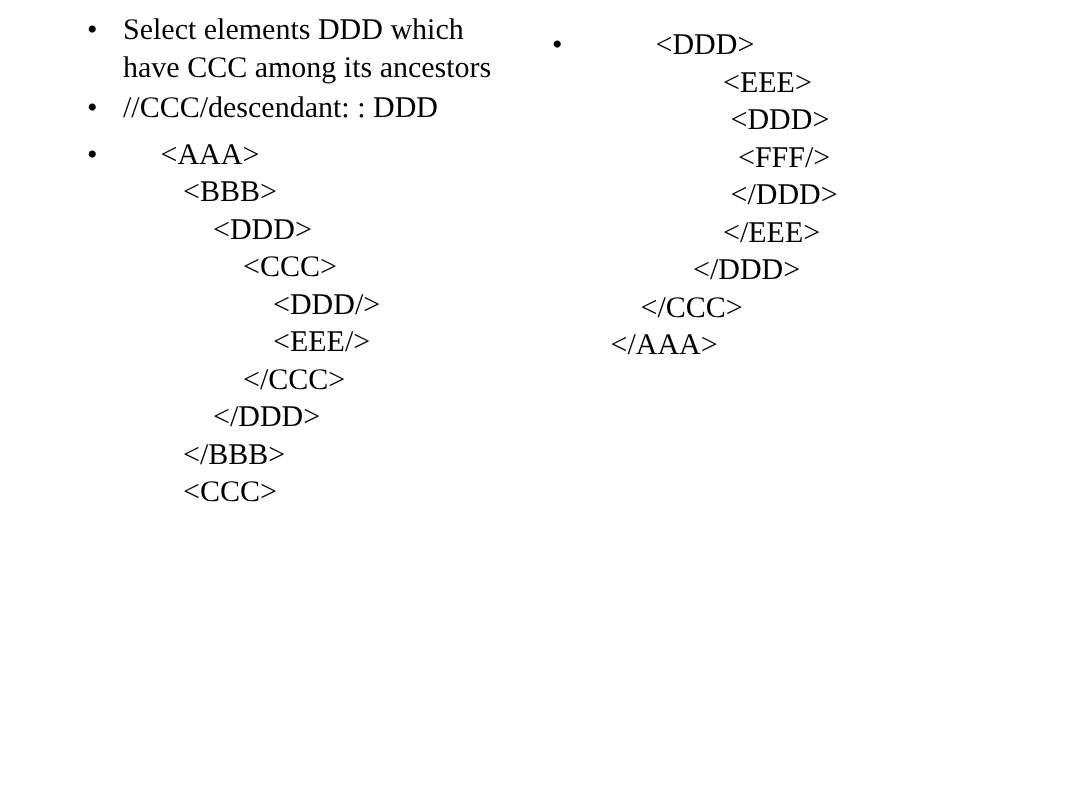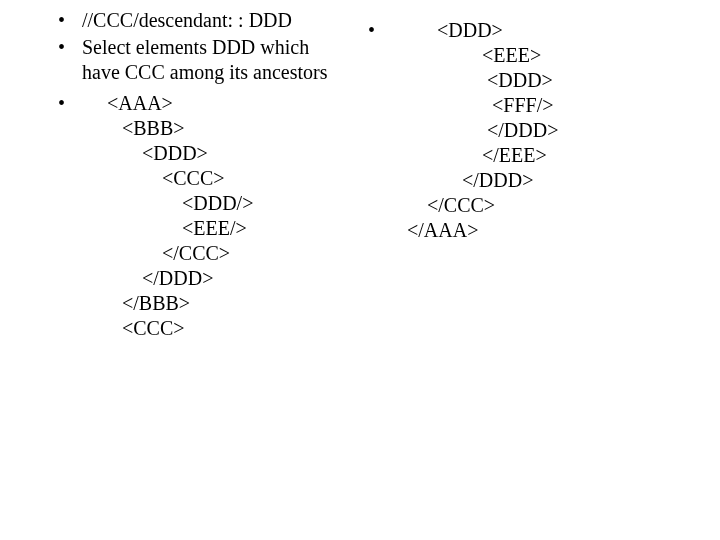--- a/index.html
+++ b/index.html
@@ -57,24 +57,24 @@
   .right-line { white-space: pre; }
 </style>
 </head>
 <body>
 
 <div class="slide">
 
   <div class="col-left">
     <ul>
       <li class="bullet">
-        <span>//CCC/descendant: : DDD</span>
+        <span>Select elements DDD which have CCC among its ancestors</span>
       </li>
       <li class="bullet">
-        <span>Select elements DDD which have CCC among its ancestors</span>
+        <span>//CCC/descendant: : DDD</span>
       </li>
       <li class="bullet">
         <div class="code-block">     &lt;AAA&gt;
         &lt;BBB&gt;
             &lt;DDD&gt;
                 &lt;CCC&gt;
                     &lt;DDD/&gt;
                     &lt;EEE/&gt;
                 &lt;/CCC&gt;
             &lt;/DDD&gt;

